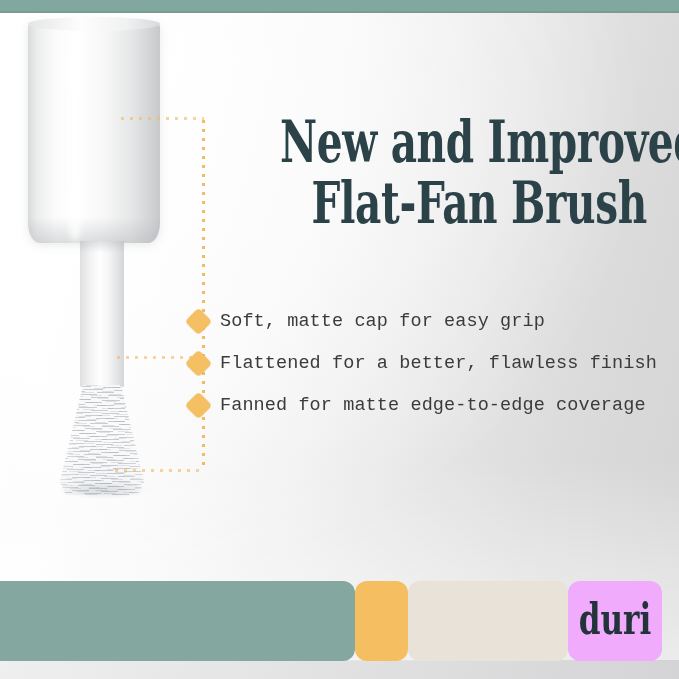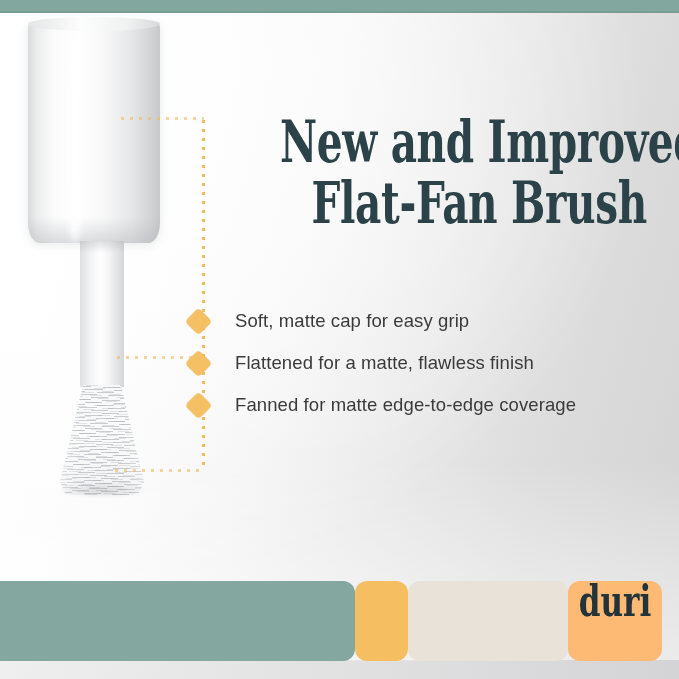--- a/index.html
+++ b/index.html
@@ -239,23 +239,23 @@
   .diamond {
     flex: 0 0 auto;
     width: 19px;
     height: 19px;
     background: #f5c063;
     border-radius: 4px;
     transform: rotate(45deg);
     box-shadow: 0 0 0 0.5px rgba(228,170,70,0.45);
   }
   .bullet-text {
-    margin-left: 27px;
+    margin-left: 12px;
     color: #3b3b3c;
-    font-family: Liberation Sans, sans-serif;
+    font-family: Liberation Mono, monospace;
     font-weight: 300;
     font-size: 18.5px;
     letter-spacing: 0.1px;
     white-space: nowrap;
   }
 
   
   .bottom-bar {
     position: absolute;
     left: 0;
@@ -282,23 +282,24 @@
   }
   .seg-beige {
     left: 408px;
     width: 160px;
     background: #e8e2d8;
     border-radius: 12px;
   }
   .seg-cream {
     left: 568px;
     width: 94px;
-    background: #fdba74;
+    background: #f0abfc;
     border-radius: 12px;
     display: flex;
+    align-items: center;
     justify-content: center;
   }
   .logo-duri {
     color: #22333a;
     font-family: "DejaVu Serif", "Liberation Serif", serif;
     font-weight: 700;
     font-size: 42px;
     letter-spacing: 0px;
     transform: scaleX(0.74);
     line-height: 1;
@@ -353,21 +354,21 @@
     <span class="l2">Flat-Fan Brush</span>
   </div>
 
   <div class="bullets">
     <div class="bullet-row">
       <span class="diamond"></span>
       <span class="bullet-text">Soft, matte cap for easy grip</span>
     </div>
     <div class="bullet-row">
       <span class="diamond"></span>
-      <span class="bullet-text">Flattened for a matte, flawless finish</span>
+      <span class="bullet-text">Flattened for a better, flawless finish</span>
     </div>
     <div class="bullet-row">
       <span class="diamond"></span>
       <span class="bullet-text">Fanned for matte edge-to-edge coverage</span>
     </div>
   </div>
 
   <div class="bar-shadow"></div>
   <div class="bottom-strip"></div>
   <div class="bottom-bar">

